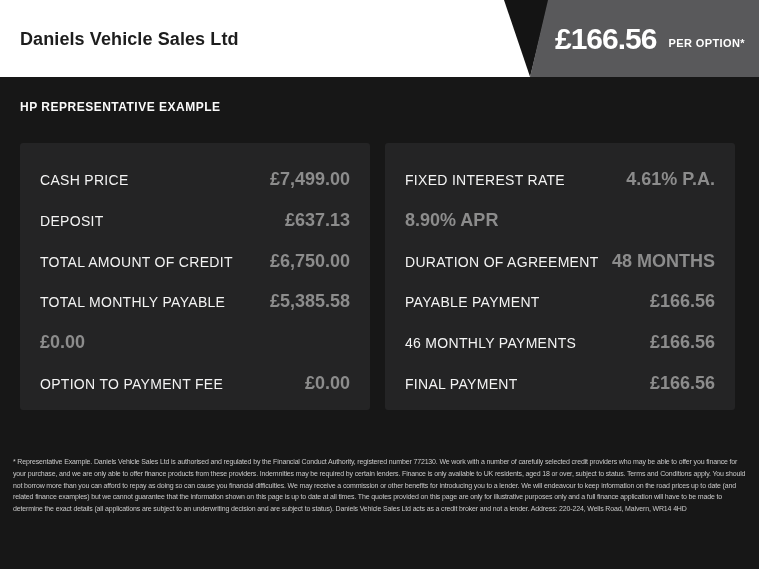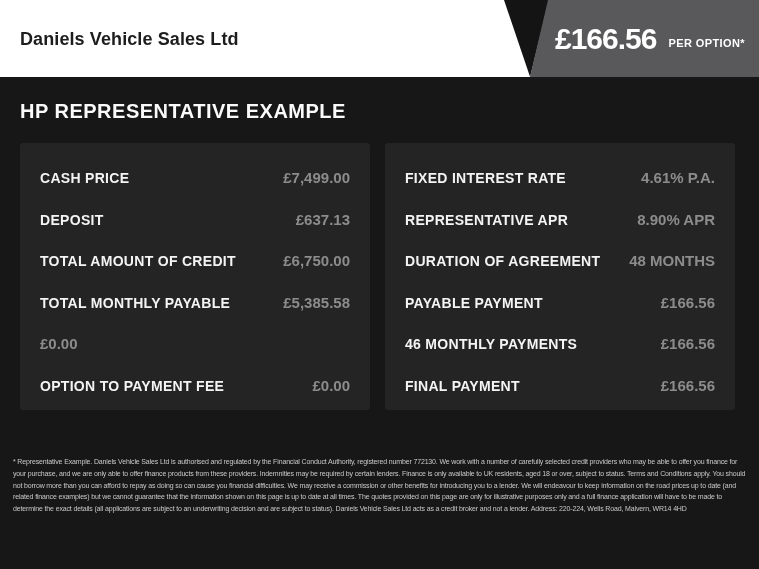--- a/index.html
+++ b/index.html
@@ -39,42 +39,42 @@
     color: #ffffff; letter-spacing: -1px;
   }
   .per-month {
     margin-left: 12px; padding-top: 8px;
     font-size: 11px; font-weight: bold;
     color: #ffffff; letter-spacing: 0.4px;
   }
   .page-title {
     position: absolute; top: 100px; left: 20px;
     margin: 0;
-    font-size: 20px; font-weight: bold;
+    font-size: 12px; font-weight: bold;
     color: #fafafa; letter-spacing: 0.5px;
   }
   .panels {
     position: absolute; top: 143px; left: 20px;
     display: flex; gap: 15px;
   }
   .panel {
     width: 310px; height: 225px;
     padding: 26px 20px 16px 20px;
     background: #242425;
     border-radius: 3px;
     display: flex; flex-direction: column;
     justify-content: space-between;
   }
   .row { display: flex; justify-content: space-between; align-items: baseline; }
   .row .label {
-    font-size: 14px; font-weight: bold;
+    font-size: 14px; font-weight: normal;
     color: #f4f4f4; letter-spacing: 0.3px;
   }
   .row .value {
-    font-size: 15px; font-weight: bold;
+    font-size: 18px; font-weight: bold;
     color: #8c8c8c; letter-spacing: 0px;
   }
   .disclaimer {
     position: absolute; top: 456px; left: 13px;
     width: 733px;
   }
   .disclaimer p {
     margin: 0;
     font-size: 7px; line-height: 11.8px;
     letter-spacing: -0.15px;
@@ -120,21 +120,20 @@
         <span class="label">OPTION TO PAYMENT FEE</span>
         <span class="value">£0.00</span>
       </div>
     </section>
   <section class="panel" id="panel-right">
       <div class="row">
         <span class="label">FIXED INTEREST RATE</span>
         <span class="value">4.61% P.A.</span>
       </div>
       <div class="row">
-        <span class="label">REPRESENTATIVE APR</span>
         <span class="value">8.90% APR</span>
       </div>
       <div class="row">
         <span class="label">DURATION OF AGREEMENT</span>
         <span class="value">48 MONTHS</span>
       </div>
       <div class="row">
         <span class="label">PAYABLE PAYMENT</span>
         <span class="value">£166.56</span>
       </div>

